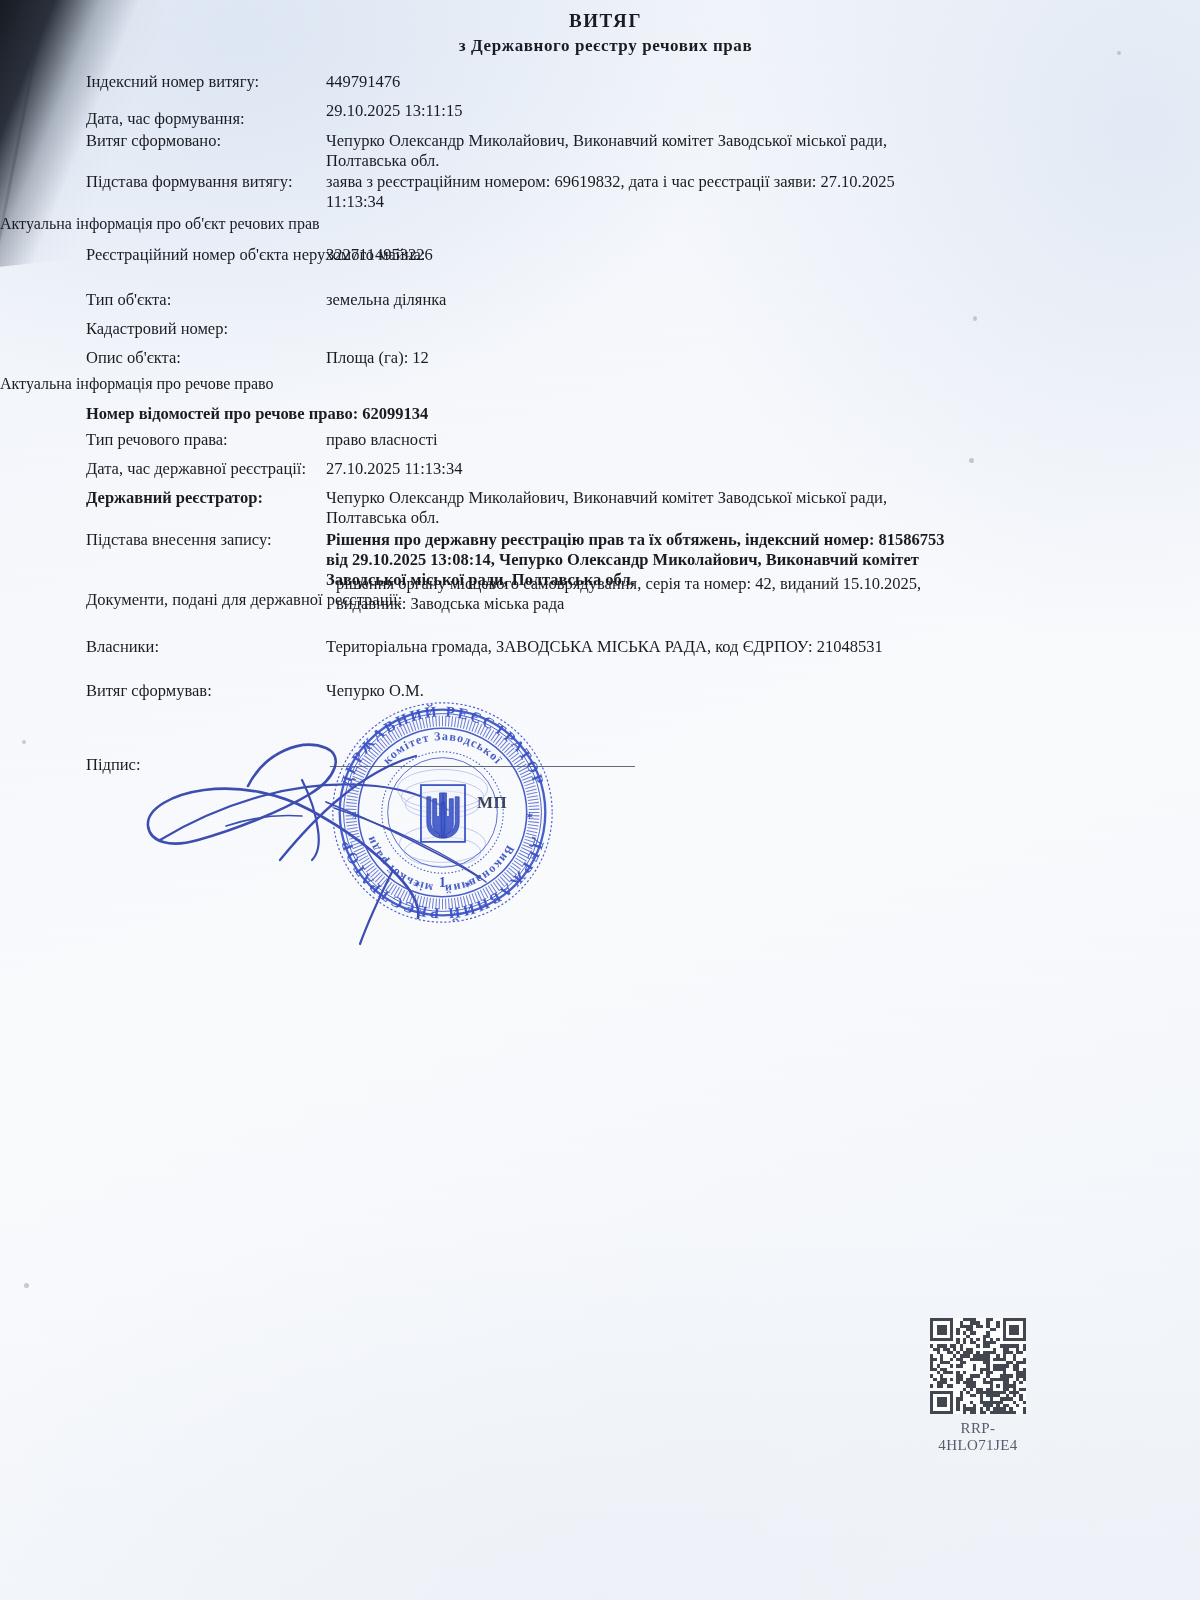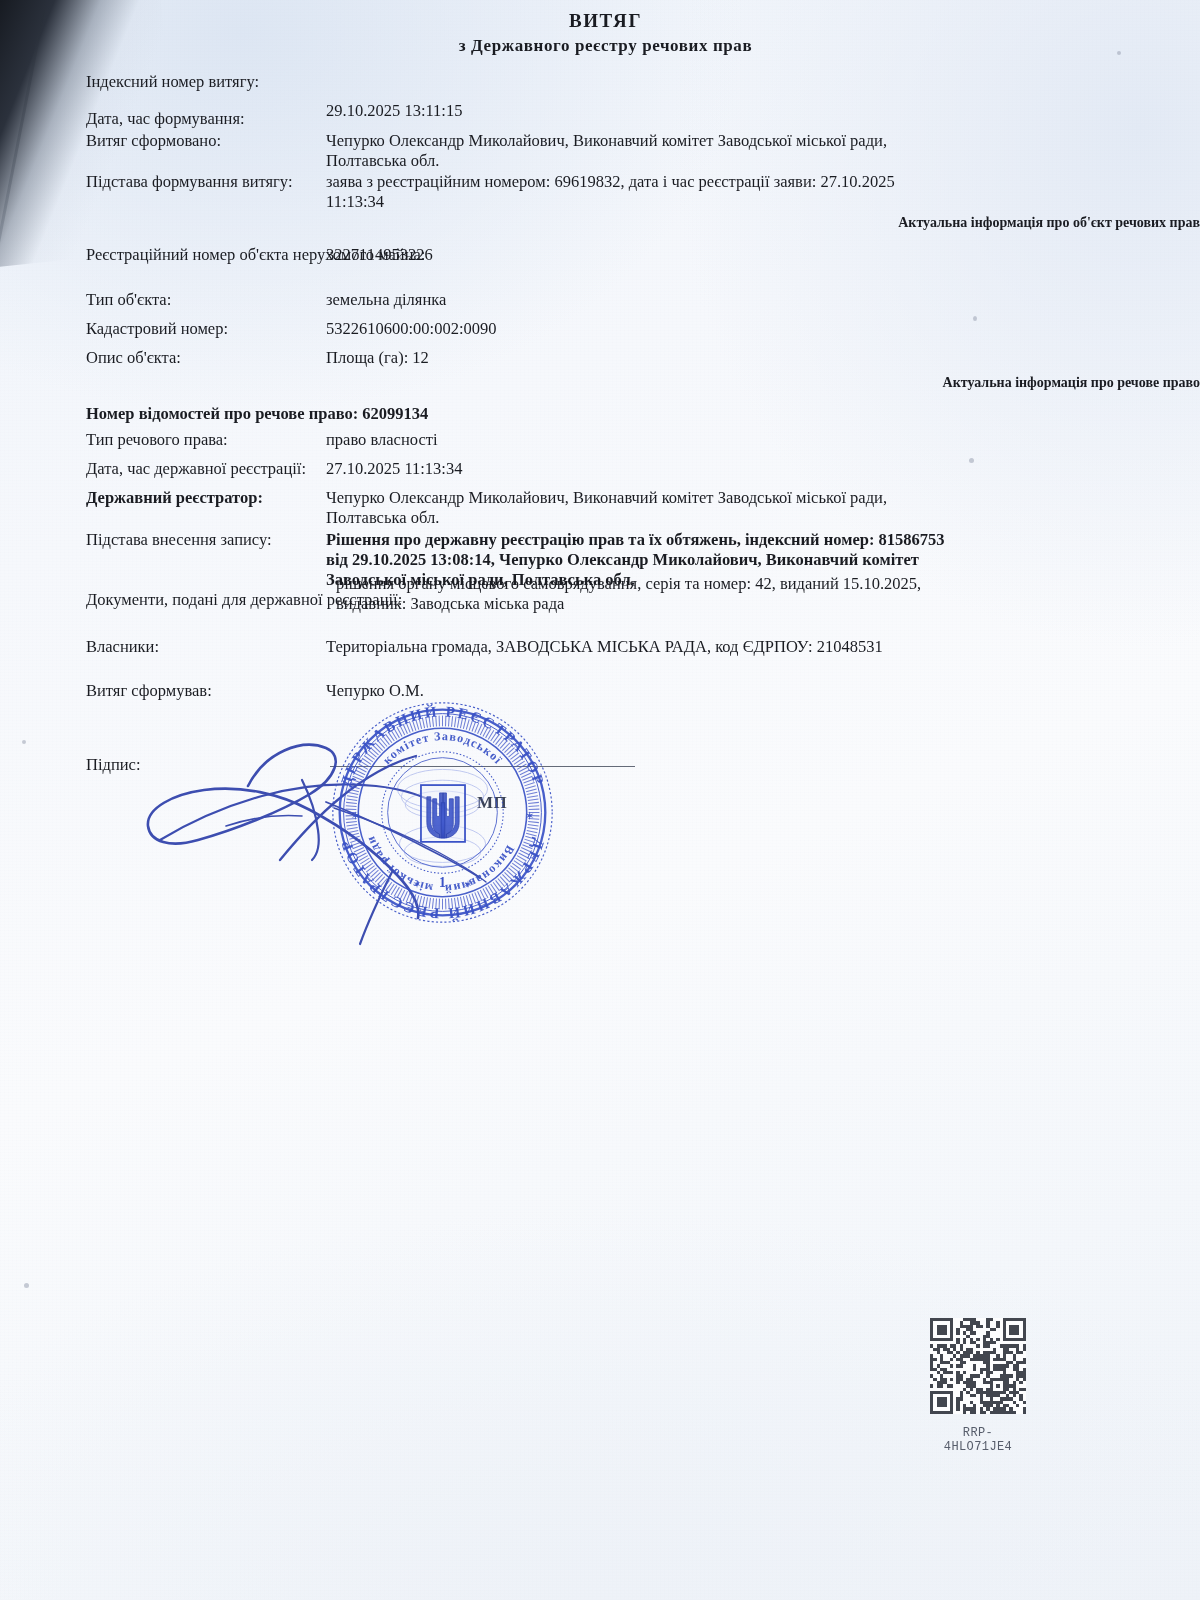--- a/index.html
+++ b/index.html
@@ -73,23 +73,23 @@
     text-align: center;
     font-weight: bold;
     letter-spacing: .6px;
   }
   #doc-title   { top: 10px;  font-size: 19px; letter-spacing: 1.6px; }
   #doc-subtitle{ top: 36px;  font-size: 17px; }
 
   .section-head {
     position: absolute;
     left: 0; right: 0;
-    text-align: right;
-    font-weight: bold;
-    font-size: 14px;
+    text-align: left;
+    font-weight: normal;
+    font-size: 16px;
   }
   .label {
     position: absolute;
     left: 86px;
     font-size: 16.5px;
     line-height: 19px;
     white-space: pre-line;
   }
   .value {
     position: absolute;
@@ -144,25 +144,25 @@
     left: 930px; top: 1318px;
     width: 96px;
     text-align: center;
   }
   #qr {
     width: 96px; height: 96px;
     display: block;
     opacity: .88;
   }
   #qr-code-text {
-    margin-top: 12px;
-    font-size: 12px;
+    margin-top: 6px;
+    font-size: 15px;
     color: #575d6b;
     letter-spacing: .4px;
-    font-family: Liberation Mono, monospace;
+    font-family: Liberation Serif, serif;
   }
 </style>
 </head>
 <body>
 
 <div id="paper">
   <div id="grain"></div>
   <div id="corner-shadow"></div>
   <div id="corner-edge"></div>
 
@@ -173,40 +173,40 @@
   <div class="speck" style="left:24px;   top:1283px;width:5px; height:5px;"></div>
   <div class="speck" style="left:913px;  top:540px; width:3px; height:3px;"></div>
 </div>
 
 <div id="doc">
 
   <div class="title" id="doc-title">ВИТЯГ</div>
   <div class="title" id="doc-subtitle">з Державного реєстру речових прав</div>
 
   <div class="label" style="top:72px;">Індексний номер витягу:</div>
+  <div class="value" style="top:72px;">449791476</div>
 
   <div class="label" style="top:101px;margin-top:8px;">Дата, час формування:</div>
   <div class="value" style="top:101px;">29.10.2025 13:11:15</div>
 
   <div class="label" style="top:131px;">Витяг сформовано:</div>
   <div class="value" style="top:131px;">Чепурко Олександр Миколайович, Виконавчий комітет Заводської міської ради, Полтавська обл.</div>
 
   <div class="label" style="top:172px;">Підстава формування витягу:</div>
   <div class="value" style="top:172px;">заява з реєстраційним номером: 69619832, дата і час реєстрації заяви: 27.10.2025 11:13:34</div>
 
   <div class="section-head" style="top:215px;">Актуальна інформація про об'єкт речових прав</div>
 
   <div class="label" style="top:245px;">Реєстраційний номер об'єкта нерухомого майна:</div>
   <div class="value" style="top:245px;">3227114953226</div>
 
   <div class="label" style="top:290px;">Тип об'єкта:</div>
   <div class="value" style="top:290px;">земельна ділянка</div>
 
   <div class="label" style="top:319px;">Кадастровий номер:</div>
-  <div class="value" style="top:319px;">5322610600:00:002:0090</div>
 
   <div class="label" style="top:348px;">Опис об'єкта:</div>
   <div class="value" style="top:348px;">Площа (га): 12</div>
 
   <div class="section-head" style="top:375px;">Актуальна інформація про речове право</div>
 
   <div class="fullrow" style="top:404px;">Номер відомостей про речове право: 62099134</div>
 
   <div class="label" style="top:430px;">Тип речового права:</div>
   <div class="value" style="top:430px;">право власності</div>

